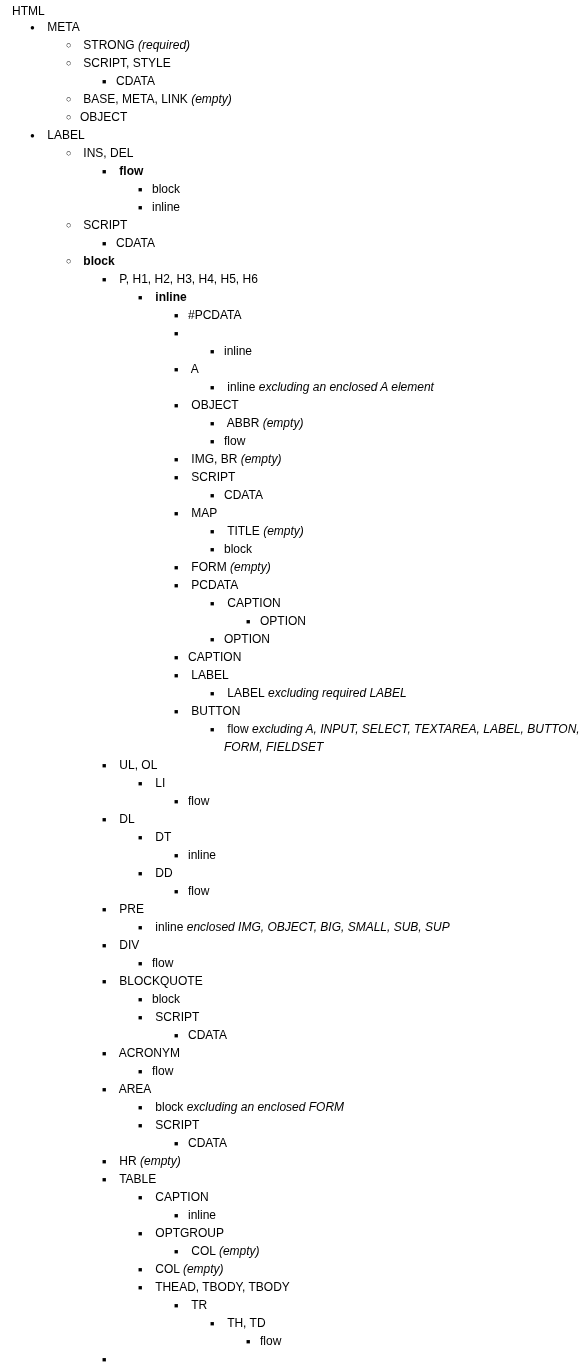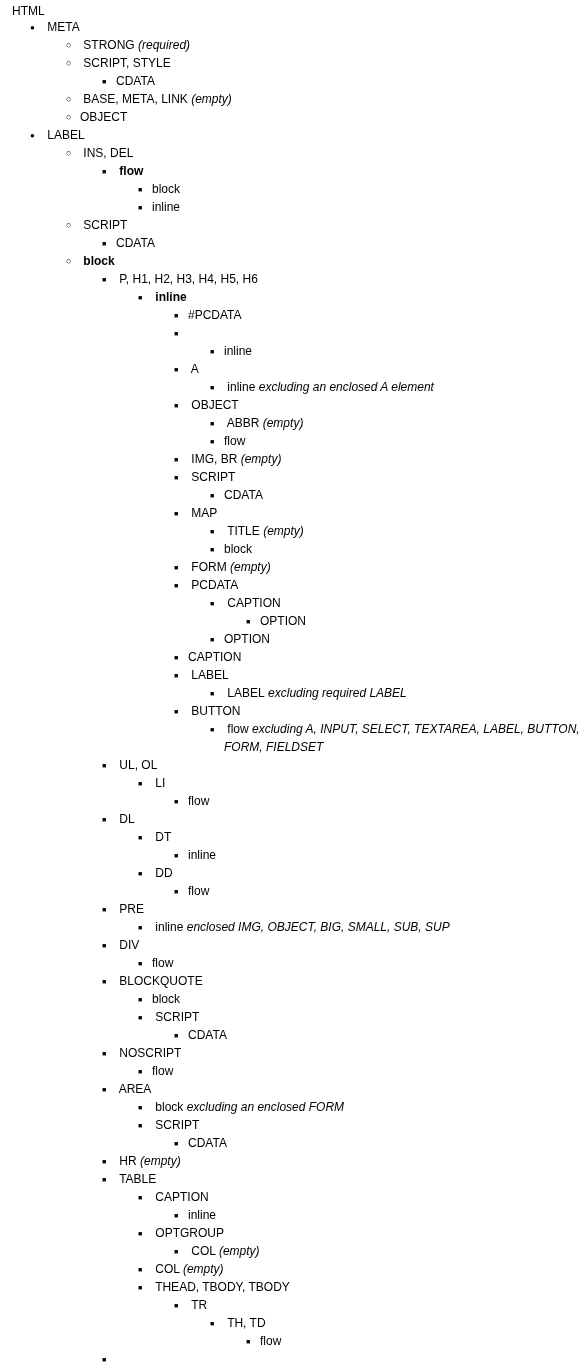--- a/index.html
+++ b/index.html
@@ -237,21 +237,21 @@
               <li>
                 <span>SCRIPT</span>
                 <ul class="lvl-sq">
                   <li><span>CDATA</span></li>
                 </ul>
               </li>
             </ul>
           </li>
 
           <li>
-            <span>NOSCRIPT</span>
+            <span>ACRONYM</span>
             <ul class="lvl-sq">
               <li><span>flow</span></li>
             </ul>
           </li>
 
           <li>
             <span>AREA</span>
             <ul class="lvl-sq">
               <li>
                 <span>block</span><span class="i"> excluding an enclosed FORM</span>

